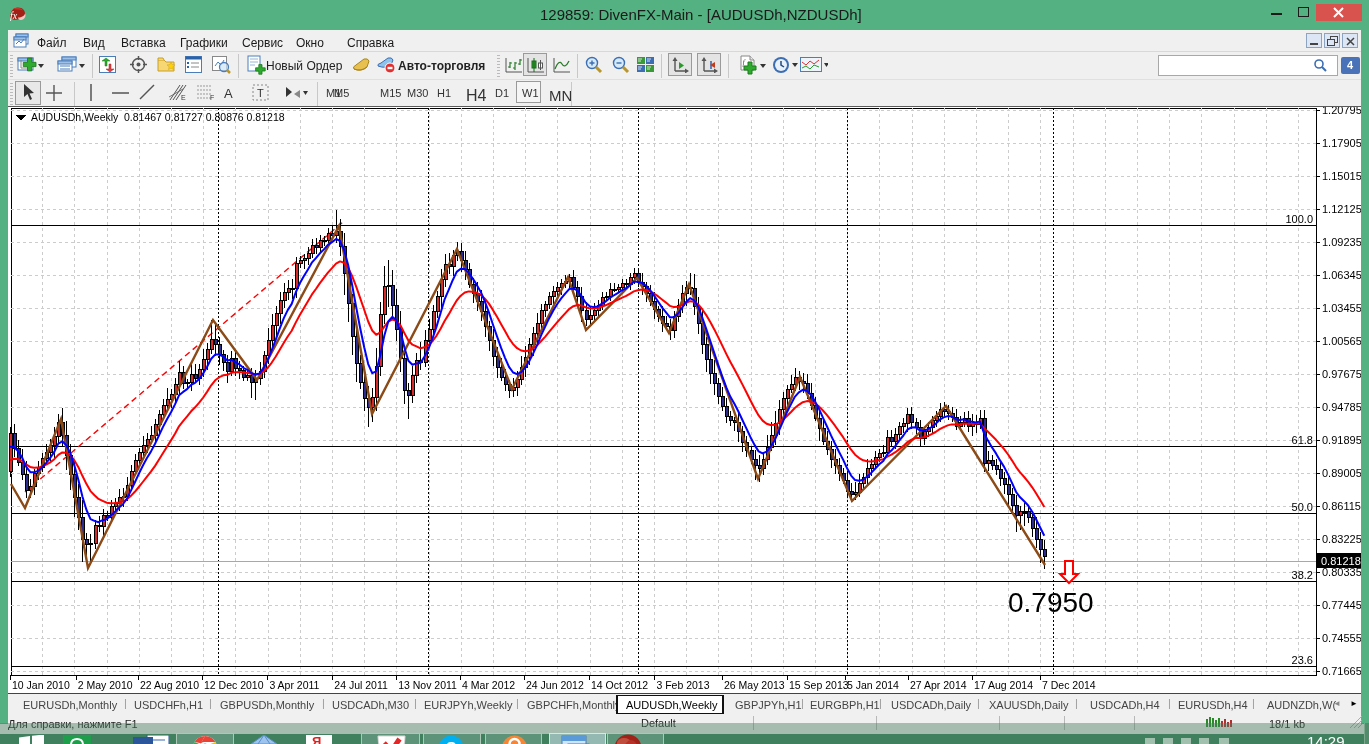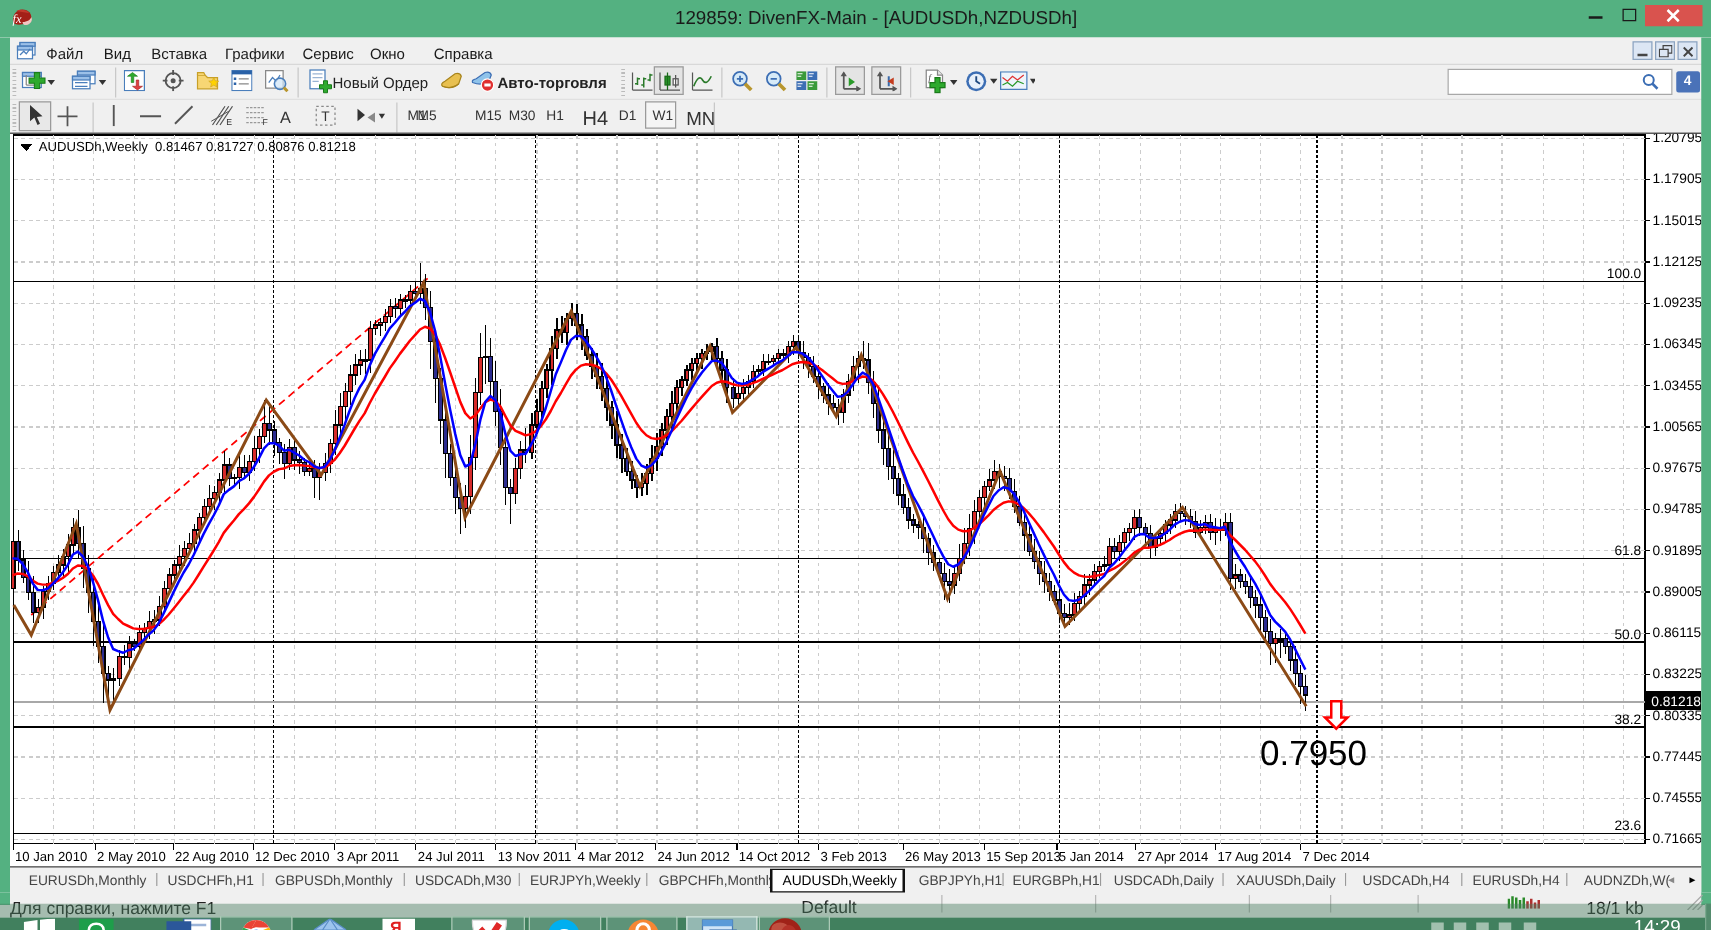--- a/index.html
+++ b/index.html
@@ -642,21 +642,21 @@
 <span class="abs" style="left:1244px;top:3px;color:#999">|</span>
 <div class="abs" style="left:608px;top:1px;width:108px;height:20px;background:#fff;border:2px solid #111;border-top-width:1px"></div>
 <span class="abs" style="left:618px;top:5px;color:#000">AUDUSDh,Weekly</span>
 <span class="abs" style="left:1325px;top:5px;color:#888;font-size:8px">◄</span>
 <span class="abs" style="left:1342px;top:5px;color:#000;font-size:8px">►</span>
 </div>
 
 <div class="abs" style="left:0;top:714px;width:1369px;height:30px;background:#f0f0f0;font-size:11px;color:#222"></div>
 <div class="abs" style="left:0;top:714px;width:8px;height:10px;background:#54b181"></div>
 <div class="abs" style="left:1361px;top:714px;width:8px;height:10px;background:#54b181"></div>
-<div class="abs" style="left:0;top:714px;width:1369px;height:30px;font-size:14px;color:#222">
+<div class="abs" style="left:0;top:714px;width:1369px;height:30px;font-size:11px;color:#222">
  <span class="abs" style="left:8px;top:4px">Для справки, нажмите F1</span>
  <span class="abs" style="left:641px;top:3px">Default</span>
  <span class="abs" style="left:753px;top:2px;width:1px;height:14px;background:#b8b8b8"></span>
  <span class="abs" style="left:876px;top:2px;width:1px;height:14px;background:#b8b8b8"></span>
  <span class="abs" style="left:999px;top:2px;width:1px;height:14px;background:#b8b8b8"></span>
  <span class="abs" style="left:1064px;top:2px;width:1px;height:14px;background:#b8b8b8"></span>
  <span class="abs" style="left:1134px;top:2px;width:1px;height:14px;background:#b8b8b8"></span>
  <svg class="abs" style="left:1206px;top:2px" width="26" height="11" viewBox="0 0 26 11">
 <g fill="#2a8a2a">
         <rect x="0" y="3" width="2" height="8"></rect>

